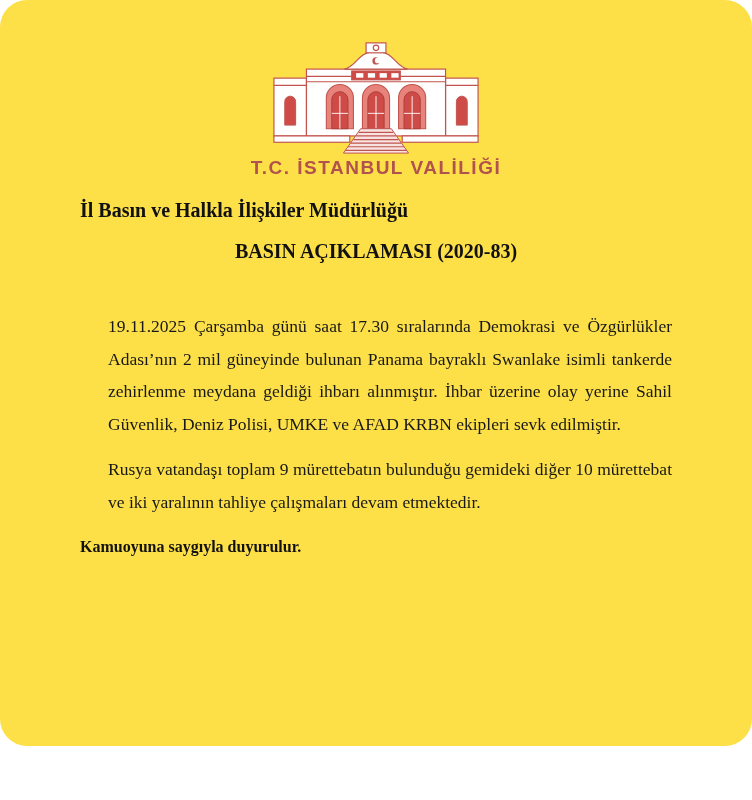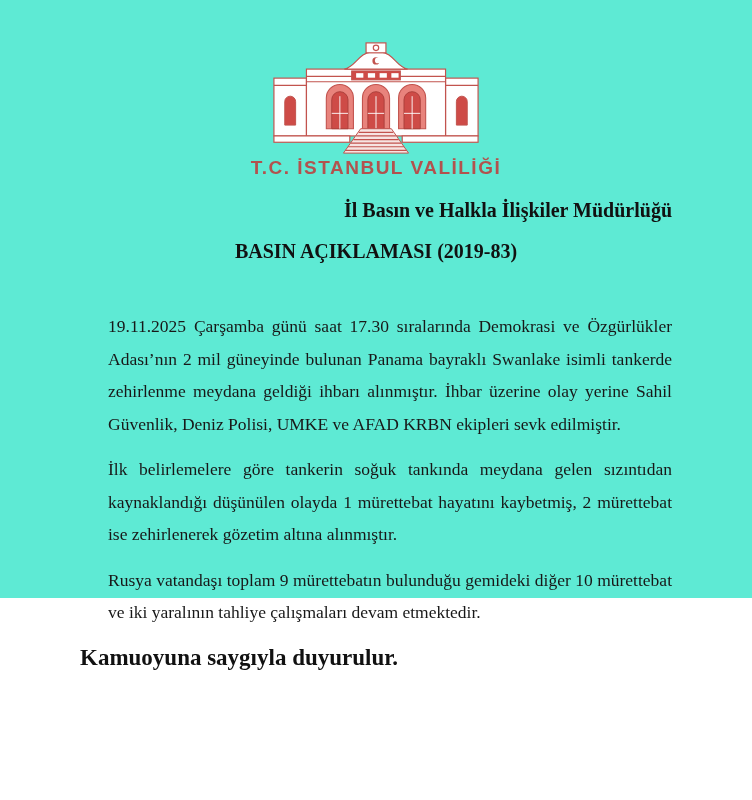--- a/index.html
+++ b/index.html
@@ -6,23 +6,24 @@
   html, body { background: #ffffff; }
   body {
     width: 752px;
     height: 800px;
     font-family: "Liberation Serif", serif;
     color: #161616;
     overflow: hidden;
   }
   .page {
     width: 752px;
-    height: 598px;
-    background: #5eead4;
+    height: 746px;
+    background: #fde047;
     padding: 42px 80px 0 80px;
+    border-radius: 27px;
   }
   .logo-block {
     text-align: center;
     margin-bottom: 16px;
   }
   .logo-block svg {
     display: block;
     margin: 0 auto;
     width: 208px;
     height: 112px;
@@ -30,21 +31,21 @@
   .logo-caption {
     margin-top: 3px;
     font-family: "Liberation Sans", sans-serif;
     font-weight: 700;
     font-size: 19px;
     letter-spacing: 1.5px;
     color: var(--logo-caption-text, #b2524e);
     white-space: nowrap;
   }
   .dept-title {
-    text-align: right;
+    text-align: left;
     font-weight: 700;
     font-size: 20px;
     line-height: 26px;
     margin-top: 18px;
     color: #111;
   }
   .press-title {
     text-align: center;
     font-weight: 700;
     font-size: 20px;
@@ -57,21 +58,21 @@
   }
   .body-text p {
     font-size: 17.5px;
     line-height: 32.5px;
     text-align: justify;
     margin-bottom: 13px;
     color: #181818;
     margin-left: 28px;
   }
   .closing {
-    font-size: 23px;
+    font-size: 16px;
     line-height: 32.5px;
     font-weight: 700;
     margin-top: 2px;
     color: #111;
   }
   .emblem-line { stroke: var(--logo-line, #c2534e); stroke-width: 1.3; fill: none; }
   .emblem-fill-white { fill: #ffffff; stroke: var(--logo-line, #c2534e); stroke-width: 1.3; }
 </style>
 </head>
 <body>
@@ -128,22 +129,21 @@
       <line class="emblem-line" x1="93" y1="104" x2="137" y2="104"></line>
       <line class="emblem-line" x1="90" y1="108" x2="140" y2="108"></line>
       <line class="emblem-line" x1="87" y1="112" x2="143" y2="112"></line>
       <line class="emblem-line" x1="84" y1="116" x2="146" y2="116"></line>
       <line class="emblem-line" x1="81" y1="120" x2="149" y2="120"></line>
     </svg>
     <div class="logo-caption">T.C. İSTANBUL VALİLİĞİ</div>
   </div>
 
   <div class="dept-title">İl Basın ve Halkla İlişkiler Müdürlüğü</div>
-  <div class="press-title">BASIN AÇIKLAMASI (2019-83)</div>
+  <div class="press-title">BASIN AÇIKLAMASI (2020-83)</div>
 
   <div class="body-text">
     <p>19.11.2025 Çarşamba günü saat 17.30 sıralarında Demokrasi ve Özgürlükler Adası’nın 2 mil güneyinde bulunan Panama bayraklı Swanlake isimli tankerde zehirlenme meydana geldiği ihbarı alınmıştır. İhbar üzerine olay yerine Sahil Güvenlik, Deniz Polisi, UMKE ve AFAD KRBN ekipleri sevk edilmiştir.</p>
-    <p>İlk belirlemelere göre tankerin soğuk tankında meydana gelen sızıntıdan kaynaklandığı düşünülen olayda 1 mürettebat hayatını kaybetmiş, 2 mürettebat ise zehirlenerek gözetim altına alınmıştır.</p>
     <p>Rusya vatandaşı toplam 9 mürettebatın bulunduğu gemideki diğer 10 mürettebat ve iki yaralının tahliye çalışmaları devam etmektedir.</p>
     <div class="closing">Kamuoyuna saygıyla duyurulur.</div>
   </div>
 
 </div>
 
 </body></html>

